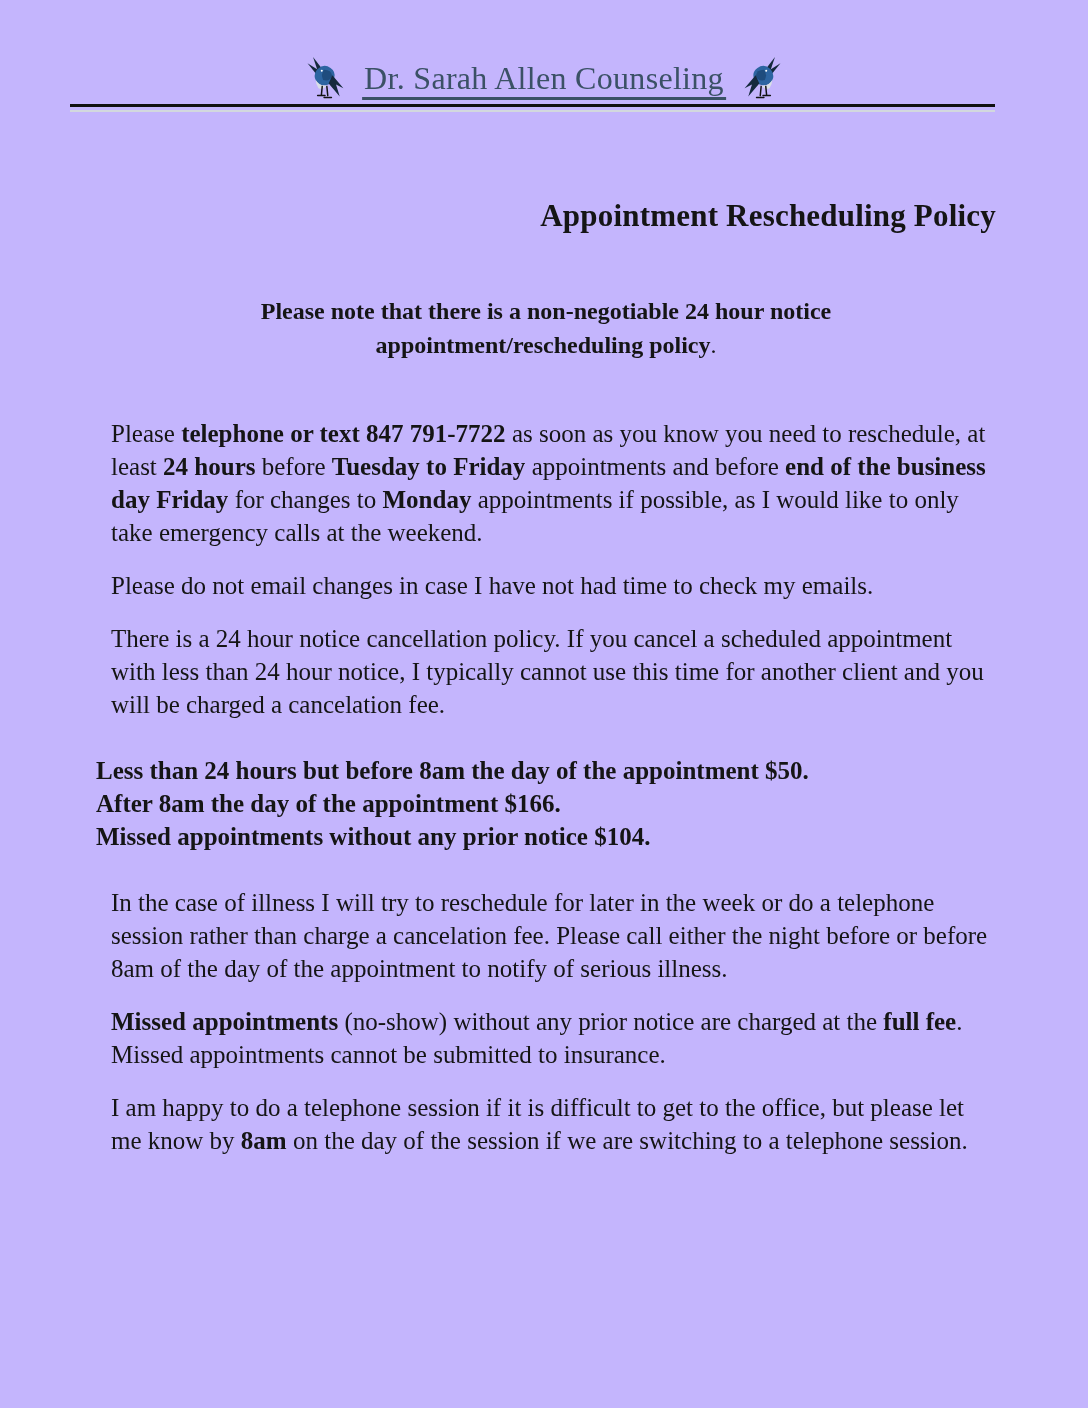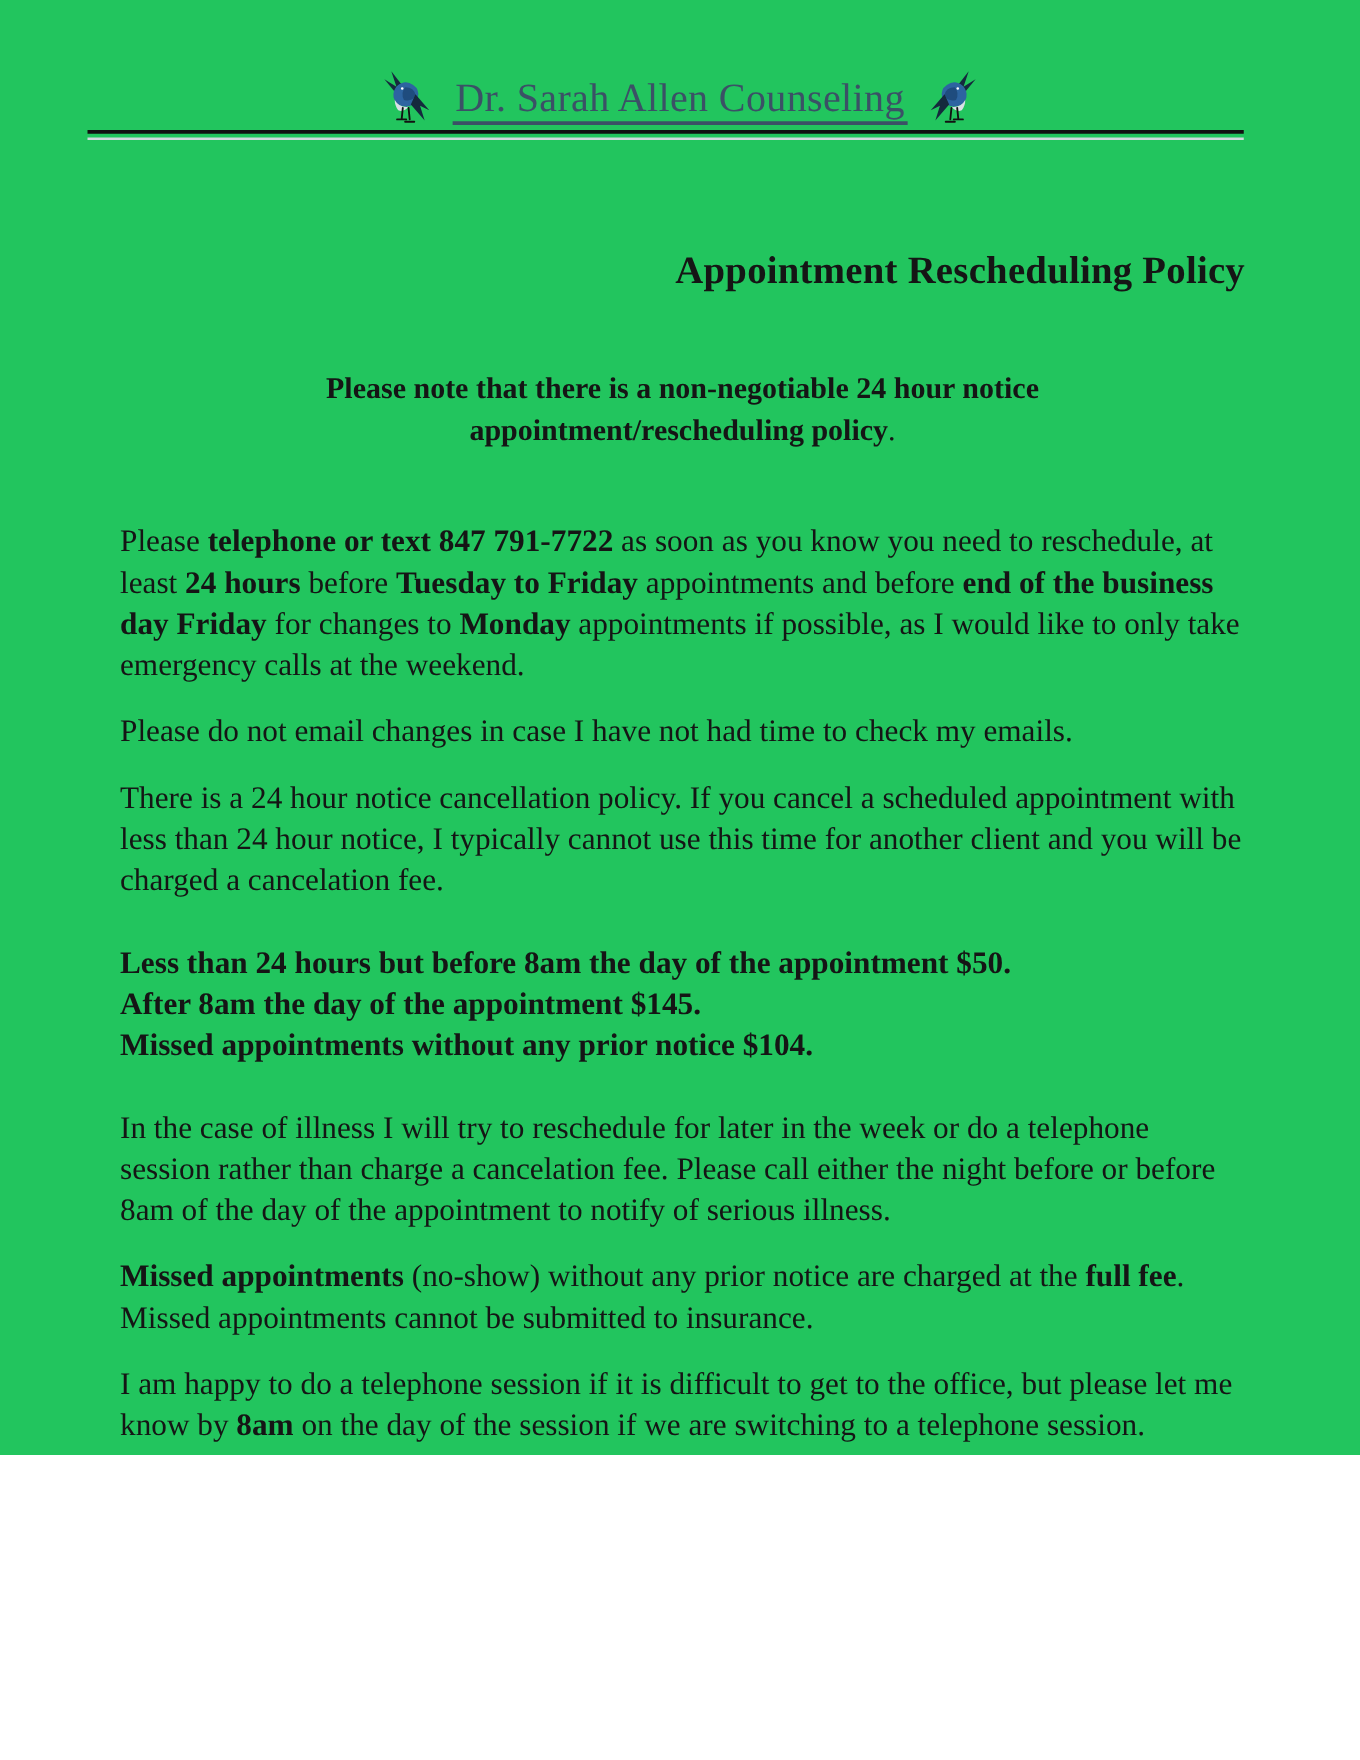--- a/index.html
+++ b/index.html
@@ -12,21 +12,21 @@
     --bird_belly:#d9dfe6;
     --bird_dark:#15293d;
   }
   html,body{margin:0;padding:0;}
   body{
     width:1088px;height:1408px;background:#ffffff;
     font-family:"Liberation Serif", serif;
     color:var(--body_text);
     overflow:hidden;
   }
-  .page{position:relative;width:1088px;height:1164px;background:#22c55e;}
+  .page{position:relative;width:1088px;height:1408px;background:#c4b5fd;}
 
   
   .header{position:relative;height:108px;}
   .brand{
     position:absolute;top:61px;left:50%;transform:translateX(-50%);
     font-size:32px;line-height:34px;white-space:nowrap;
     color:var(--brand_text);
     border-bottom:3px solid var(--brand_text);
     padding:0 2px 2px 2px;
     letter-spacing:.3px;
@@ -46,21 +46,21 @@
   
   .doc{padding:0 92px 0 96px;}
   .title{
     margin:90px 0 0 0;text-align:right;
     font-size:31px;line-height:36px;font-weight:700;letter-spacing:.2px;
   }
   .notice{
     margin:60px 0 0 0;text-align:center;
     font-size:24px;line-height:34px;
   }
-  .body-p{font-size:25px;line-height:33px;margin:20px 0 0 0;}
+  .body-p{font-size:25px;line-height:33px;margin:20px 0 0 15px;}
   .body-p.first{margin-top:55px;}
   .body-p.fees{margin:33px 0 33px 0;}
   b{font-weight:700;}
 </style>
 </head>
 <body>
 
 <div class="page">
 
   <header class="header">
@@ -100,21 +100,21 @@
     <h1 class="title">Appointment Rescheduling Policy</h1>
 
     <p class="notice"><b>Please note that there is a non-negotiable 24 hour notice</b><br><b>appointment/rescheduling policy</b><span>.</span></p>
 
     <p class="body-p first"><span>Please </span><b>telephone or text 847 791-7722</b><span> as soon as you know you need to reschedule, at least </span><b>24 hours</b><span> before </span><b>Tuesday to Friday</b><span> appointments and before </span><b>end of the business day Friday</b><span> for changes to </span><b>Monday</b><span> appointments if possible, as I would like to only take emergency calls at the weekend.</span></p>
 
     <p class="body-p"><span>Please do not email changes in case I have not had time to check my emails.</span></p>
 
     <p class="body-p"><span>There is a 24 hour notice cancellation policy. If you cancel a scheduled appointment with less than 24 hour notice, I typically cannot use this time for another client and you will be charged a cancelation fee.</span></p>
 
-    <p class="body-p fees"><b>Less than 24 hours but before 8am the day of the appointment $50.</b><br><b>After 8am the day of the appointment $145.</b><br><b>Missed appointments without any prior notice $104.</b></p>
+    <p class="body-p fees"><b>Less than 24 hours but before 8am the day of the appointment $50.</b><br><b>After 8am the day of the appointment $166.</b><br><b>Missed appointments without any prior notice $104.</b></p>
 
     <p class="body-p"><span>In the case of illness I will try to reschedule for later in the week or do a telephone session rather than charge a cancelation fee. Please call either the night before or before 8am of the day of the appointment to notify of serious illness.</span></p>
 
     <p class="body-p"><b>Missed appointments</b><span> (no-show) without any prior notice are charged at the </span><b>full fee</b><span>. Missed appointments cannot be submitted to insurance.</span></p>
 
     <p class="body-p"><span>I am happy to do a telephone session if it is difficult to get to the office, but please let me know by </span><b>8am</b><span> on the day of the session if we are switching to a telephone session.</span></p>
   </main>
 
 </div>
 

